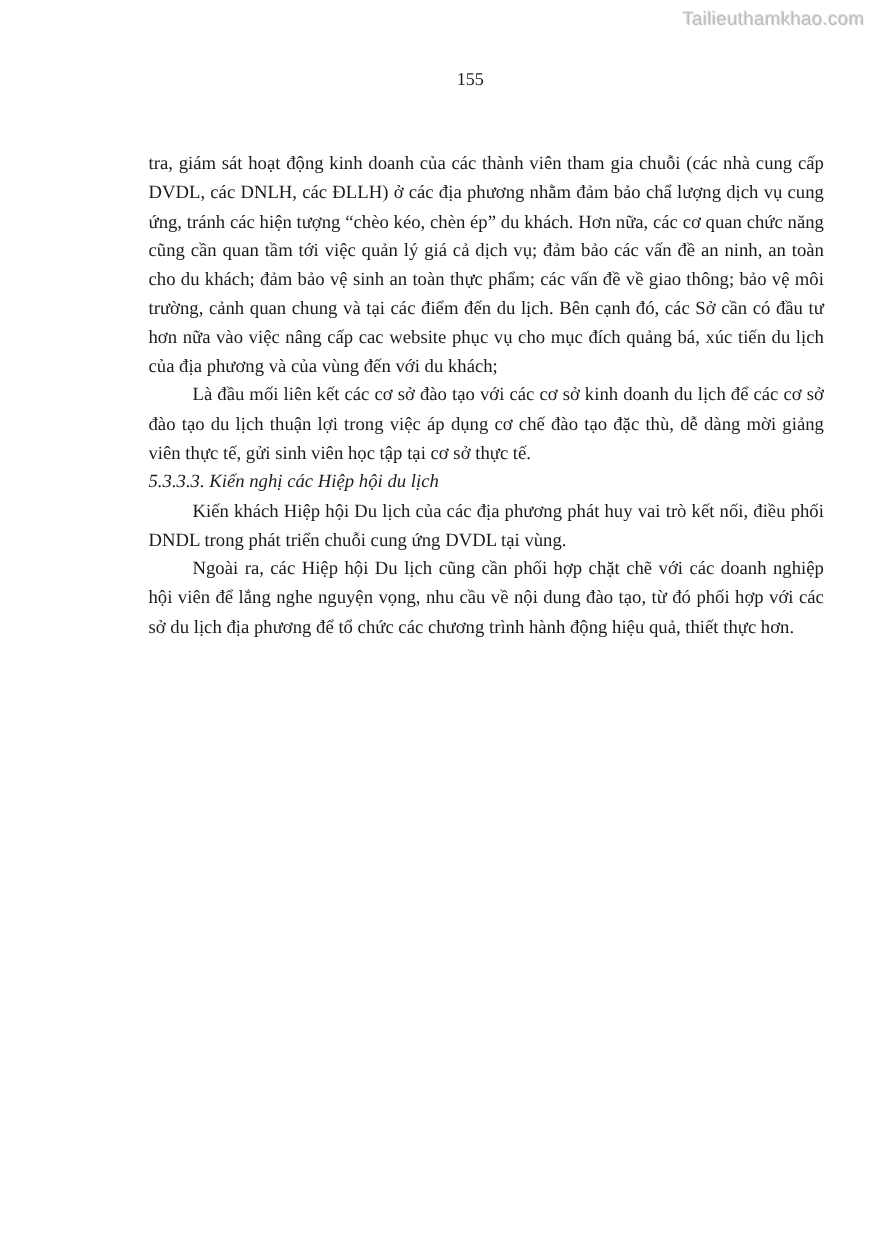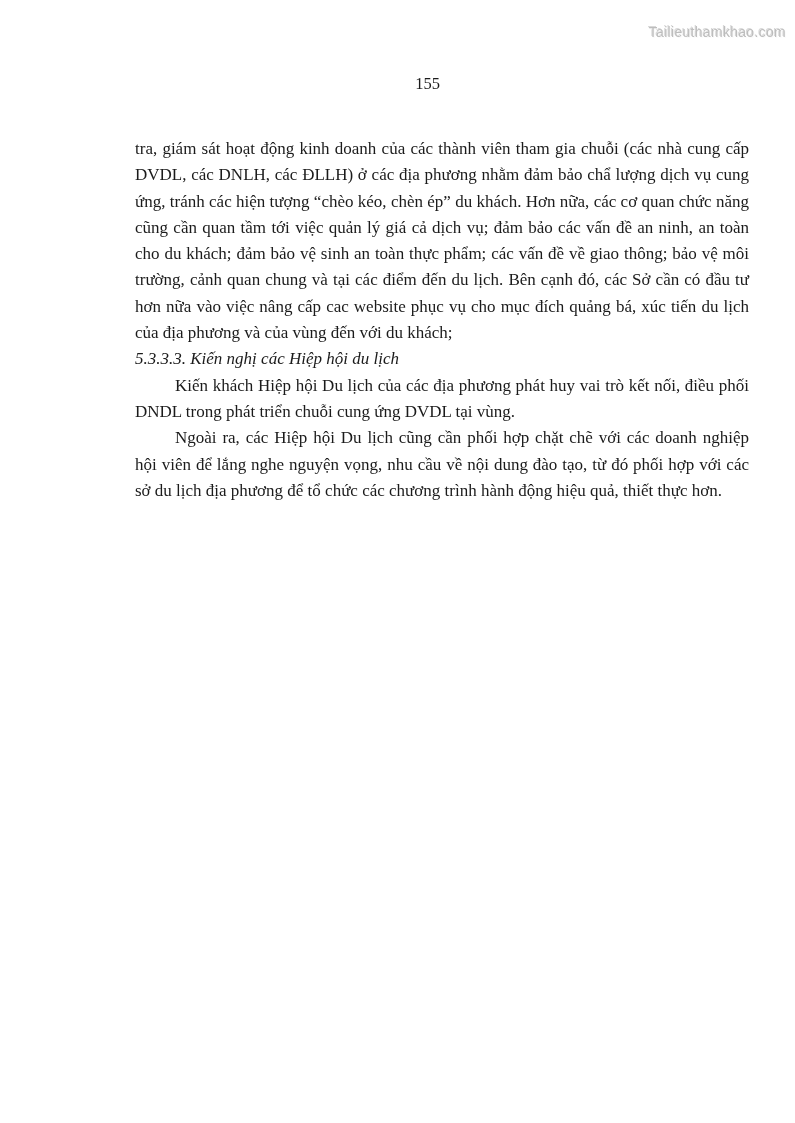--- a/index.html
+++ b/index.html
@@ -10,32 +10,32 @@
   .page {
     position: relative;
     width: 795px;
     height: 1123px;
     background: #ffffff;
     overflow: hidden;
     font-family: "Liberation Serif", serif;
   }
   .watermark {
     position: absolute;
-    top: 24px;
+    top: 8px;
     right: 9px;
     font-family: "Liberation Sans", sans-serif;
-    font-size: 14px;
+    font-size: 17px;
     letter-spacing: 0.3px;
     color: #bdbdbd;
     text-shadow: 1px 1px 0 #fafafa, -1px -1px 0 #d9d9d9;
     user-select: none;
   }
   .page-number {
     position: absolute;
-    top: 74px;
+    top: 62px;
     left: 135px;
     width: 585px;
     text-align: center;
     font-size: 16.5px;
     color: #1b1b1b;
   }
   .body-text {
     position: absolute;
     top: 136px;
     left: 135px;
@@ -62,18 +62,19 @@
 <body>
 
 <div class="page">
 
   <div class="watermark">Tailieuthamkhao.com</div>
 
   <div class="page-number">155</div>
 
   <div class="body-text">
     <p class="para">tra, giám sát hoạt động kinh doanh của các thành viên tham gia chuỗi (các nhà cung cấp DVDL, các DNLH, các ĐLLH) ở các địa phương nhằm đảm bảo chẩ lượng dịch vụ cung ứng, tránh các hiện tượng “chèo kéo, chèn ép” du khách. Hơn nữa, các cơ quan chức năng cũng cần quan tầm tới việc quản lý giá cả dịch vụ; đảm bảo các vấn đề an ninh, an toàn cho du khách; đảm bảo vệ sinh an toàn thực phẩm; các vấn đề về giao thông; bảo vệ môi trường, cảnh quan chung và tại các điểm đến du lịch. Bên cạnh đó, các Sở cần có đầu tư hơn nữa vào việc nâng cấp cac website phục vụ cho mục đích quảng bá, xúc tiến du lịch của địa phương và của vùng đến với du khách;</p>
+    <p class="para para-indent">Là đầu mối liên kết các cơ sở đào tạo với các cơ sở kinh doanh du lịch để các cơ sở đào tạo du lịch thuận lợi trong việc áp dụng cơ chế đào tạo đặc thù, dễ dàng mời giảng viên thực tế, gửi sinh viên học tập tại cơ sở thực tế.</p>
     <p class="section-heading">5.3.3.3. Kiến nghị các Hiệp hội du lịch</p>
     <p class="para para-indent">Kiến khách Hiệp hội Du lịch của các địa phương phát huy vai trò kết nối, điều phối DNDL trong phát triển chuỗi cung ứng DVDL tại vùng.</p>
     <p class="para para-indent">Ngoài ra, các Hiệp hội Du lịch cũng cần phối hợp chặt chẽ với các doanh nghiệp hội viên để lắng nghe nguyện vọng, nhu cầu về nội dung đào tạo, từ đó phối hợp với các sở du lịch địa phương để tổ chức các chương trình hành động hiệu quả, thiết thực hơn.</p>
   </div>
 
 </div>
 
 </body></html>

